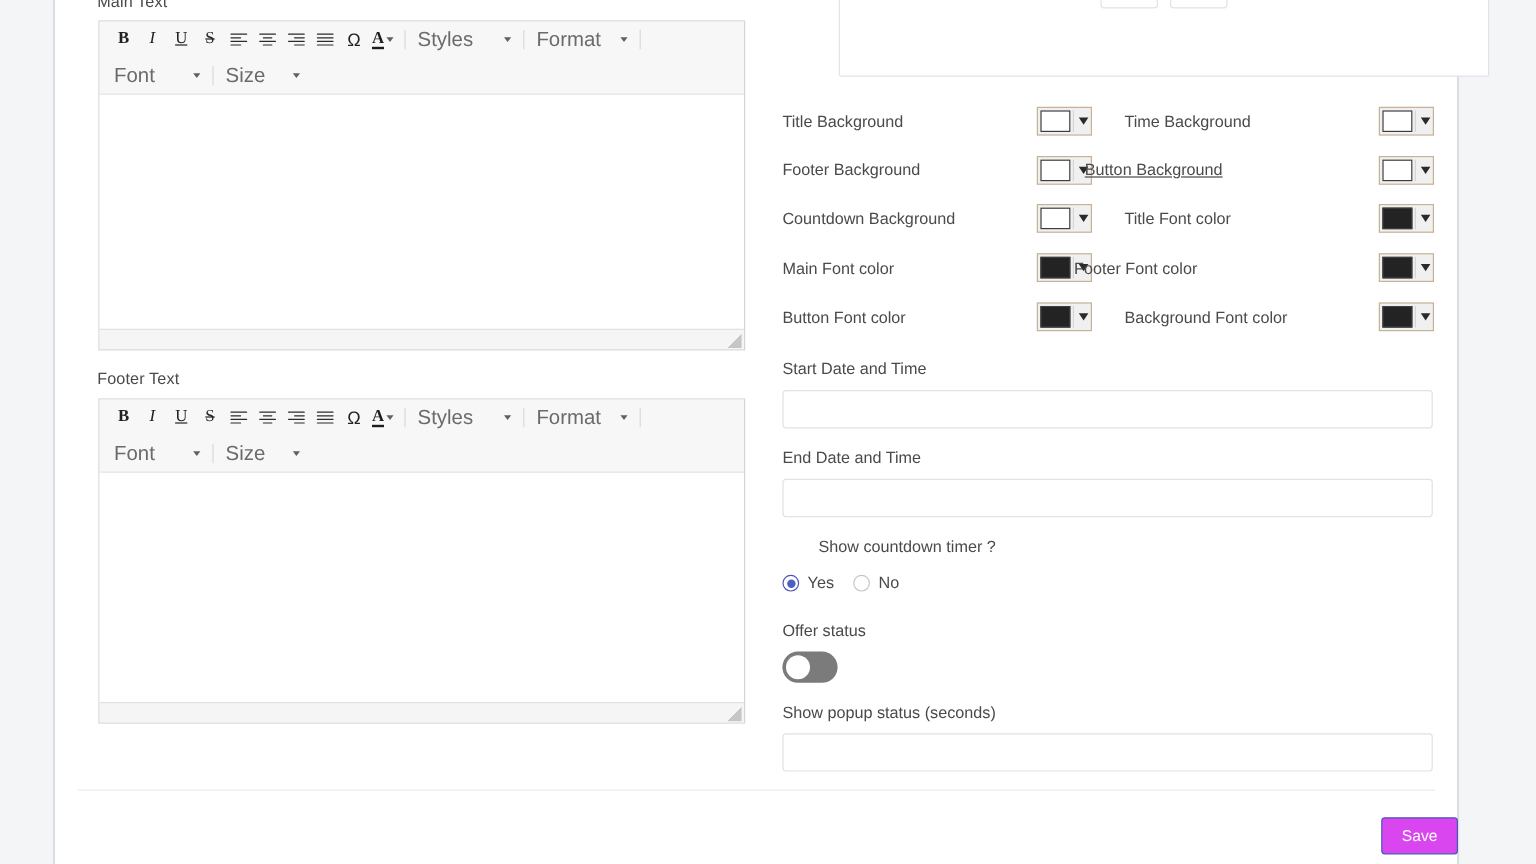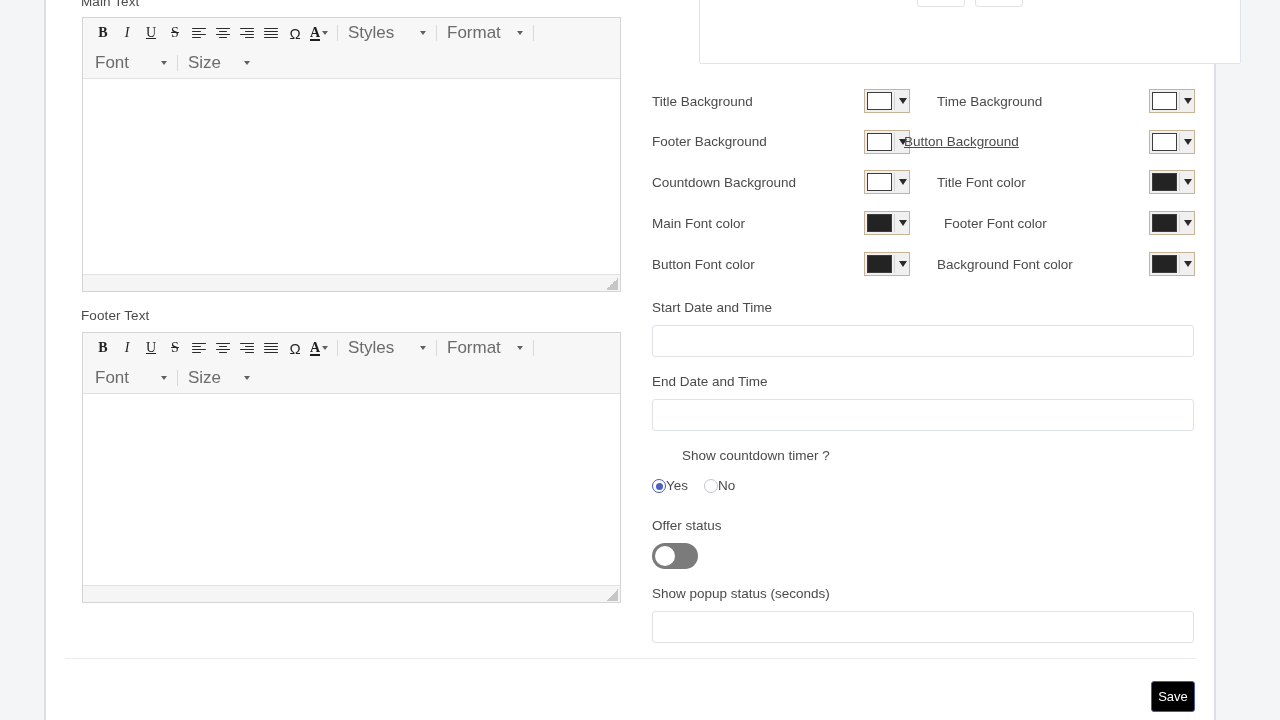--- a/index.html
+++ b/index.html
@@ -141,21 +141,21 @@
     height: 32px;
     border: 1px solid #dfe2e8; border-radius: 3px;
     background: #fff;
     font-size: 13px; color: #3a3a3a;
     padding: 0 10px;
     font-family: "Liberation Sans", sans-serif;
     outline: none;
   }
 
   .radio-group { position: absolute; display: flex; align-items: center; gap: 16px; }
-  .radio-item { display: flex; align-items: flex-end; cursor: pointer; }
+  .radio-item { display: flex; align-items: flex-end; gap: 7px; cursor: pointer; }
   .radio-dot {
     width: 14px; height: 14px; border-radius: 50%;
     border: 1px solid #c3c6cc; background: #fff;
     display: flex; align-items: center; justify-content: center;
   }
   .radio-dot.on { border: 1px solid #4a56b8; }
   .radio-dot.on::after {
     content: ""; width: 7px; height: 7px; border-radius: 50%; background: #4e5ec7;
   }
   .radio-label { font-size: 13.5px; color: #4a4a4a; }
@@ -170,22 +170,22 @@
     width: 20px; height: 20px; border-radius: 50%;
     background: #fff;
   }
 
   .footer-divider {
     position: absolute; left: 65px; top: 658px;
     width: 1131px; height: 1px; background: #e9ecf1;
   }
   .save-btn {
     position: absolute; left: 1151px; top: 681px;
-    width: 44px; height: 31px;
-    background: #000000; border: 1px solid #4a56b8; border-radius: 3px;
+    width: 64px; height: 31px;
+    background: #d946ef; border: 1px solid #4a56b8; border-radius: 3px;
     color: #fff; font-size: 13px; font-family: "Liberation Sans", sans-serif;
     cursor: pointer;
   }
 </style>
 </head>
 <body>
 
 <div id="root">
 
   <div class="page-bg-left"></div>
@@ -398,21 +398,21 @@
       <span class="cf-sep"></span>
       <span class="cf-caret"></span>
     </div>
 
     <div class="field-label" style="left:606px; top:216px;">Main Font color</div>
     <div class="color-field" style="left:818px; top:211px;">
       <span class="color-swatch dark"></span>
       <span class="cf-sep"></span>
       <span class="cf-caret"></span>
     </div>
-    <div class="field-label" style="left:898px; top:216px;">Footer Font color</div>
+    <div class="field-label" style="left:849px; top:216px;">Footer Font color</div>
     <div class="color-field" style="left:1103px; top:211px;">
       <span class="color-swatch dark"></span>
       <span class="cf-sep"></span>
       <span class="cf-caret"></span>
     </div>
 
     <div class="field-label" style="left:606px; top:257px;">Button Font color</div>
     <div class="color-field" style="left:818px; top:252px;">
       <span class="color-swatch dark"></span>
       <span class="cf-sep"></span>

